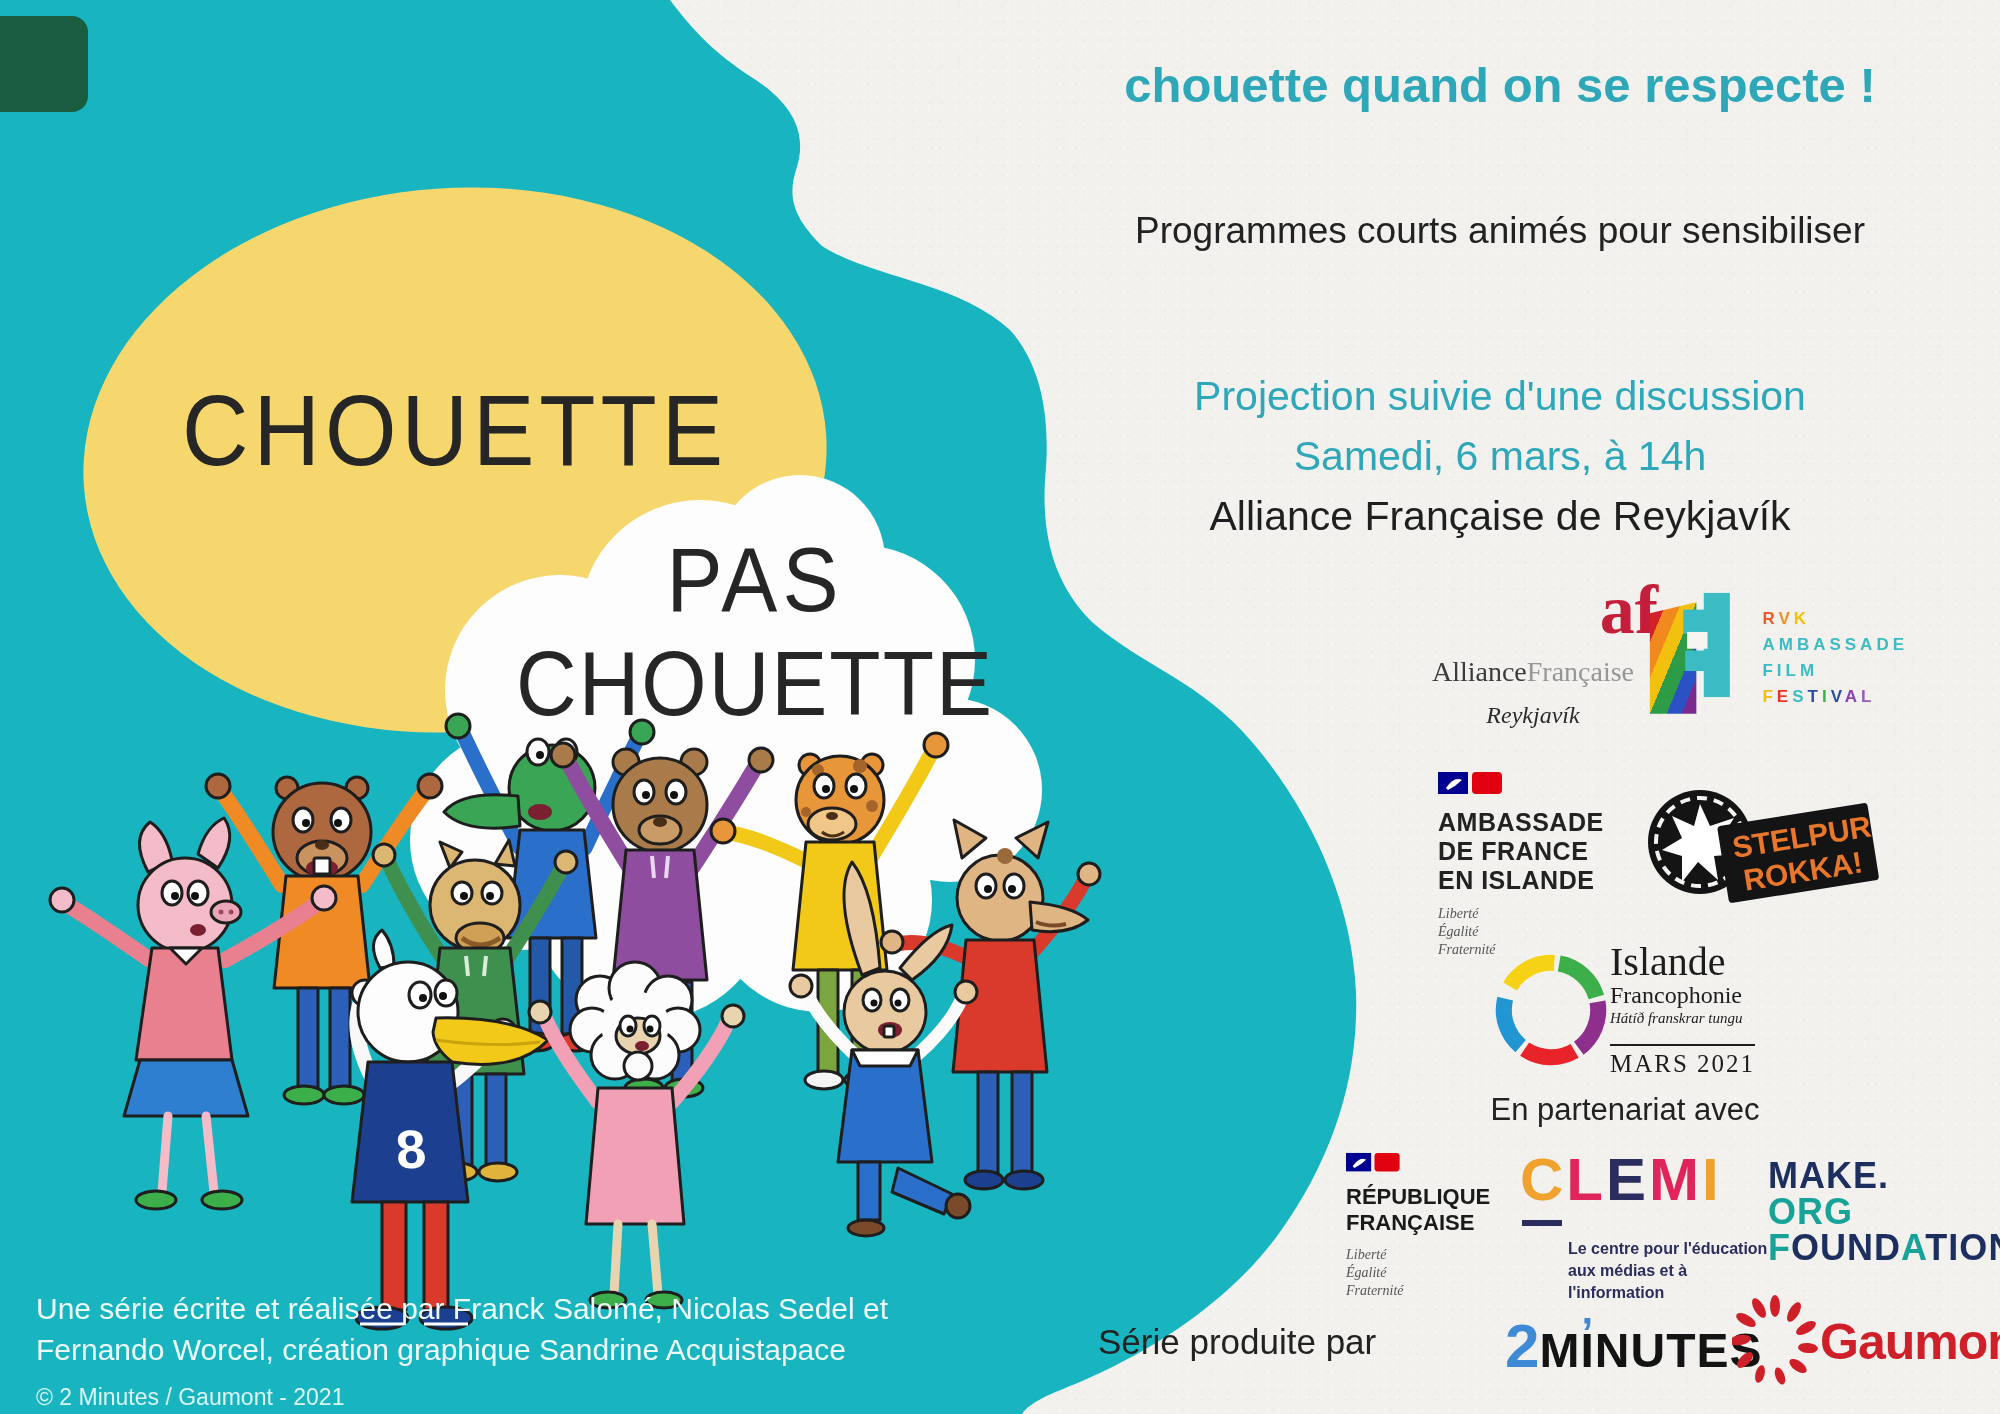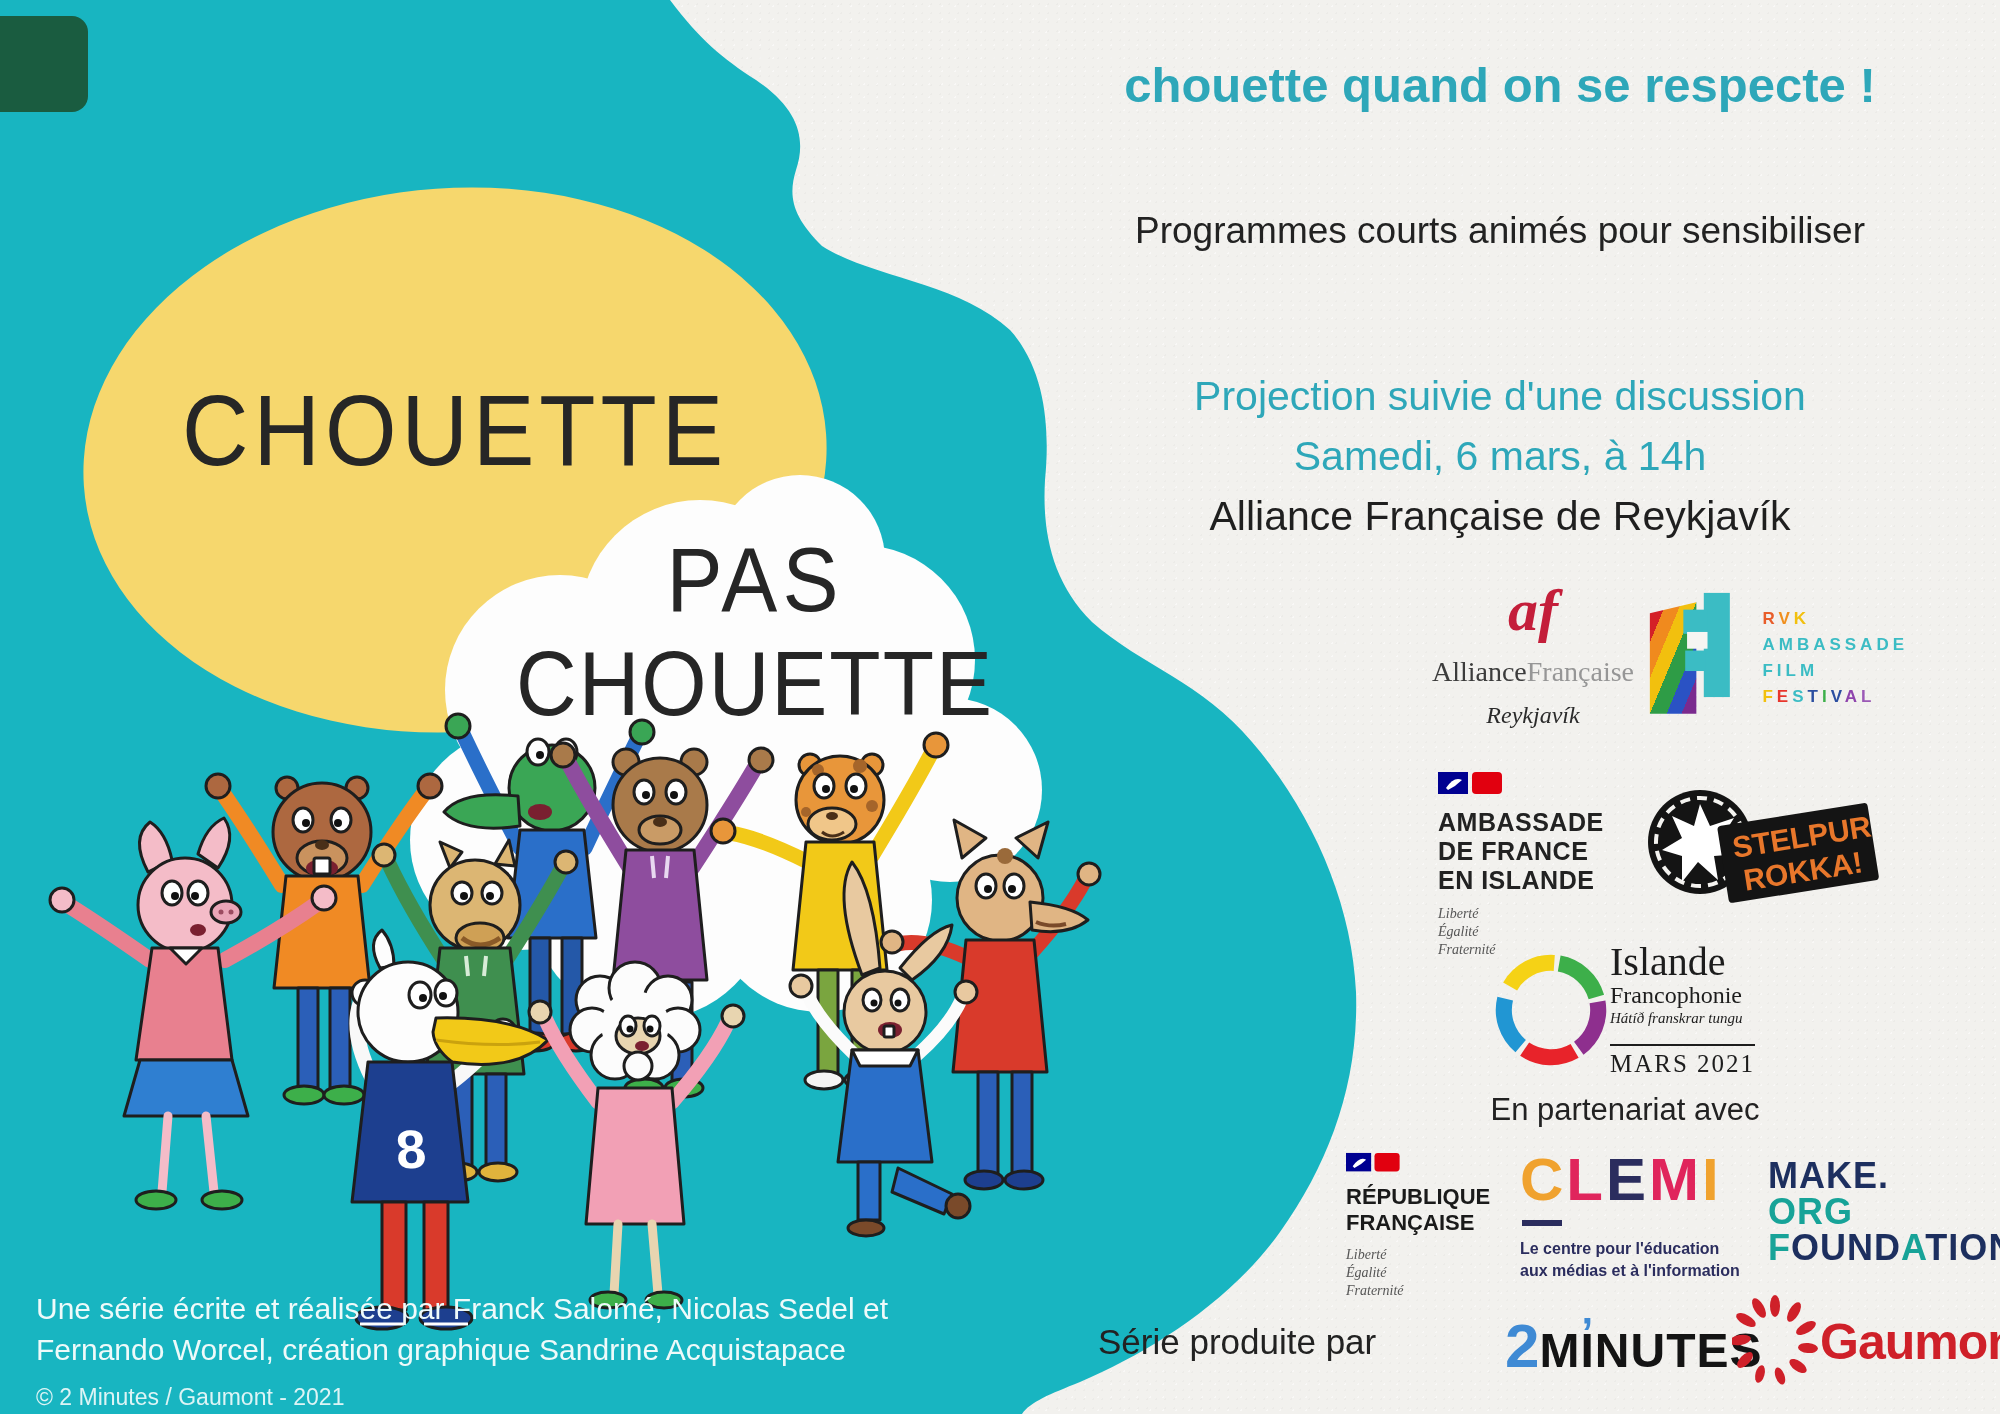--- a/index.html
+++ b/index.html
@@ -32,21 +32,21 @@
   #event-block{top:366px;}
   .partners-heading{left:1335px;top:1092px;width:580px;text-align:center;font-size:31px;color:#222;}
   .produced-by{left:1098px;top:1322px;width:360px;font-size:35px;color:#222;}
 
   
   #credits{left:36px;top:1288px;width:900px;color:#eefafa;font-size:30px;line-height:41px;}
   #credits .copy{font-size:23px;margin-top:7px;opacity:.92;}
 
   
   #af-logo{left:1408px;top:570px;width:250px;text-align:center;}
-  #af-logo .mono{font-family:"Liberation Serif",serif;font-style:italic;font-weight:700;font-size:60px;line-height:80px;color:#c41e3a;}
+  #af-logo .mono{font-family:"Liberation Serif",serif;font-weight:700;font-size:70px;line-height:80px;color:#c41e3a;text-align:right;}
   #af-logo .name{font-family:"Liberation Serif",serif;font-size:28px;margin-top:6px;color:#3c3c3c;}
   #af-logo .name .lt{color:#969696;}
   #af-logo .city{font-family:"Liberation Serif",serif;font-style:italic;font-size:24px;margin-top:14px;color:#2b2b2b;}
 
   
   #rvk-logo{left:1648px;top:588px;width:260px;display:flex;gap:14px;align-items:center;}
   #rvk-text{font-size:17px;font-weight:700;letter-spacing:4px;line-height:26px;white-space:nowrap;}
 
   
   #amb-logo{left:1438px;top:772px;width:190px;}
@@ -65,21 +65,21 @@
   #islande-text .t4{font-size:25px;letter-spacing:2px;margin-top:4px;}
 
   
   #rf-logo{left:1346px;top:1152px;width:180px;}
   #rf-logo .lines{font-size:22px;font-weight:700;line-height:26px;color:#1a1a1a;margin-top:6px;}
 
   
   #clemi-logo{left:1520px;top:1150px;width:250px;}
   #clemi-name{font-size:60px;font-weight:800;letter-spacing:3px;line-height:60px;}
   #clemi-bar{width:40px;height:6px;background:#2b2d5e;margin:10px 0 12px 2px;}
-  #clemi-tag{font-size:16px;font-weight:700;color:#2b2d5e;line-height:22px;}
+  #clemi-tag{font-size:16px;font-weight:700;color:#2b2d5e;line-height:22px;margin-left:48px;}
 
   
   #make-logo{left:1768px;top:1158px;font-weight:800;line-height:36px;font-size:36px;letter-spacing:1px;}
   #make-logo .navy{color:#1d2f5f;} #make-logo .teal{color:#17a398;}
 
   
   #tm-logo{left:1505px;top:1310px;display:flex;align-items:baseline;}
   #tm-number{font-size:62px;font-weight:800;color:#3f8ad4;}
   #tm-name{font-size:48px;font-weight:800;color:#141414;letter-spacing:1px;position:relative;}
   #tm-apostrophe{position:absolute;left:42px;top:-14px;font-size:42px;color:#3f8ad4;font-weight:800;}

